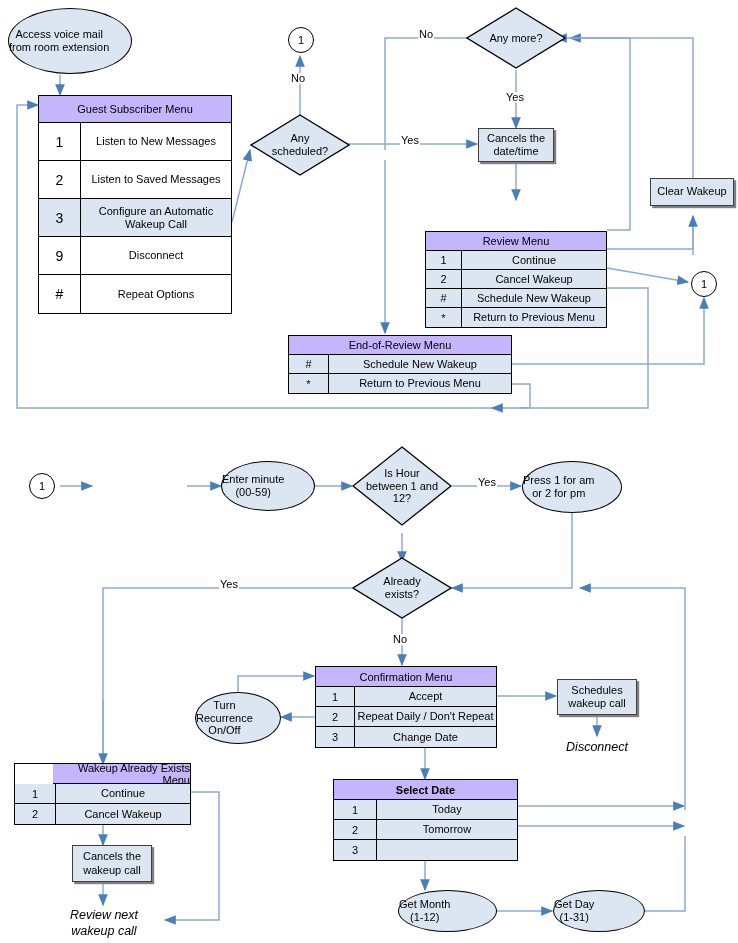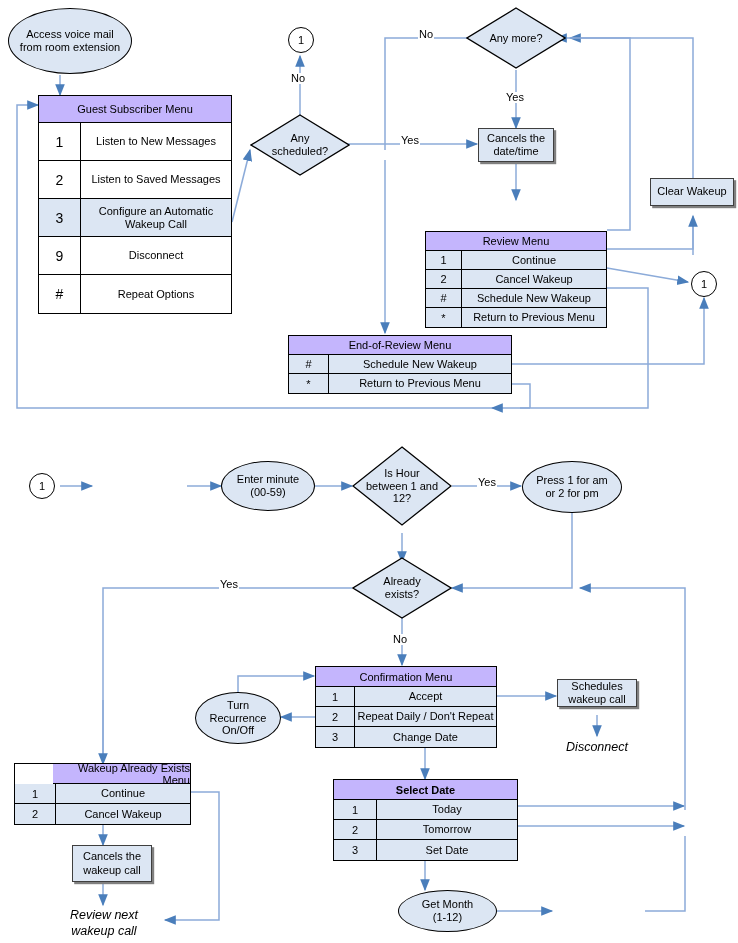--- a/index.html
+++ b/index.html
@@ -7,21 +7,21 @@
   body{font-family:"Liberation Sans",sans-serif;}
   #stage{position:relative;width:738px;height:943px;background:#fff;overflow:hidden;}
   svg#wires{position:absolute;left:0;top:0;width:738px;height:943px;pointer-events:none;}
 
   
   .node{position:absolute;box-sizing:border-box;}
 
   .ellipse{
     border:1.3px solid #000;border-radius:50%;
     background:#dce6f3;
-    display:flex;align-items:center;justify-content:center;
+    display:flex;align-items:center;justify-content:flex-start;
     text-align:center;font-size:11px;color:#000;line-height:1.18;
   }
 
   .diamond-wrap{position:absolute;}
   .diamond-wrap .dshape{position:absolute;left:0;top:0;width:100%;height:100%;}
   .diamond-wrap .dlabel{
     position:absolute;left:0;top:0;width:100%;height:100%;
     display:flex;align-items:center;justify-content:center;
     text-align:center;font-size:11px;line-height:1.15;color:#000;
   }
@@ -339,42 +339,41 @@
   </div>
 
   <div class="node ellipse" style="left:195px;top:692px;width:86px;height:52px;">
     <div>
       <div>Turn</div>
       <div>Recurrence</div>
       <div>On/Off</div>
     </div>
   </div>
 
-  <div class="node procbox" style="left:557px;top:679px;width:80px;height:28px;">
+  <div class="node procbox" style="left:557px;top:679px;width:80px;height:36px;">
     <div>
       <div>Schedules</div>
       <div>wakeup call</div>
     </div>
   </div>
 
   <div class="italic-label" style="left:545px;top:740px;width:104px;">Disconnect</div>
 
   <div class="node menu tint" style="left:333px;top:779px;width:185px;">
     <div class="mhead" style="height:19px;font-weight:bold;">Select Date</div>
     <div class="mrow" style="height:20px;">
       <div class="mkey" style="width:43px;">1</div>
       <div class="mval">Today</div>
     </div>
     <div class="mrow" style="height:20px;">
       <div class="mkey" style="width:43px;">2</div>
       <div class="mval">Tomorrow</div>
     </div>
     <div class="mrow" style="height:20px;">
       <div class="mkey" style="width:43px;">3</div>
-      <div class="mval">Set Date</div>
     </div>
   </div>
 
   <div class="node menu tint" style="left:14px;top:763px;width:177px;">
     <div class="mhead" style="height:19px;margin-left:38px;">Wakeup Already Exists Menu</div>
     <div class="mrow" style="height:20px;">
       <div class="mkey" style="width:41px;">1</div>
       <div class="mval">Continue</div>
     </div>
     <div class="mrow" style="height:20px;">
@@ -395,18 +394,24 @@
     <div>wakeup call</div>
   </div>
 
   <div class="node ellipse" style="left:398px;top:890px;width:99px;height:42px;">
     <div>
       <div>Get Month</div>
       <div>(1-12)</div>
     </div>
   </div>
 
+  <div class="node ellipse" style="left:553px;top:890px;width:92px;height:42px;">
+    <div>
+      <div>Get Day</div>
+      <div>(1-31)</div>
+    </div>
+  </div>
 
   <div class="elabel" style="left:477px;top:477px;">Yes</div>
   <div class="elabel" style="left:219px;top:579px;">Yes</div>
   <div class="elabel" style="left:392px;top:634px;">No</div>
 
 </div>
 
 </body></html>

